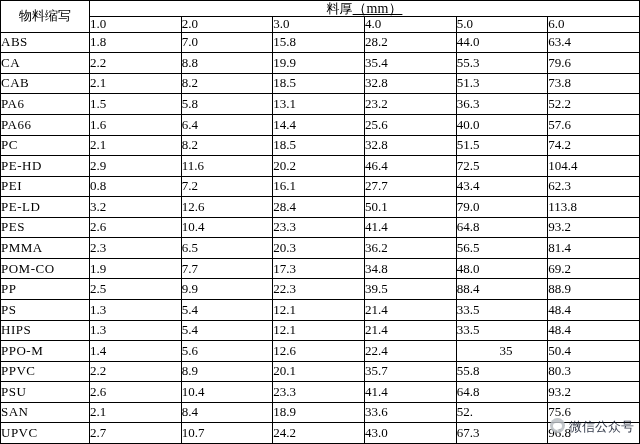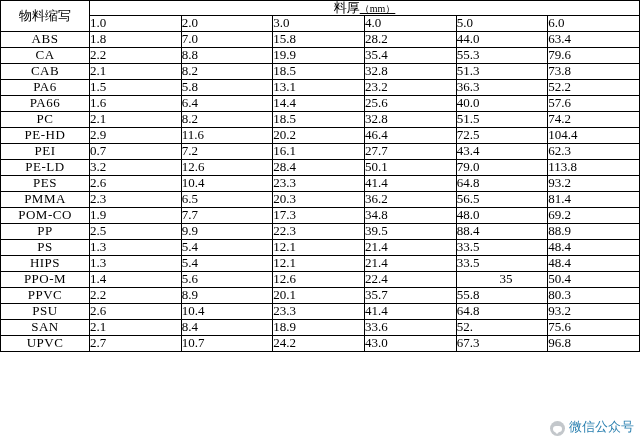--- a/index.html
+++ b/index.html
@@ -17,68 +17,67 @@
   }
   #sheet {
     width: 640px;
     height: 444px;
     position: relative;
     box-sizing: border-box;
   }
   table.grid {
     border-collapse: collapse;
     width: 640px;
-    height: 352px;
+    height: 444px;
     table-layout: fixed;
   }
   table.grid td, table.grid th {
     border: 1px solid #000000;
     font-weight: normal;
     padding: 0;
     vertical-align: middle;
     font-size: 13px;
     line-height: 1.1;
   }
   .hdr-label {
     text-align: center;
     font-size: 13.5px;
     width: 88px;
   }
   .hdr-group {
     text-align: center;
     font-size: 13.5px;
   }
   .unit {
-    font-size: 10px;
+    font-size: 14px;
     vertical-align: baseline;
     text-decoration: underline;
   }
   .colhdr {
     text-align: left;
     font-size: 13px;
     padding-left: 8px;
   }
   .rowname {
-    text-align: center;
     font-size: 13px;
     letter-spacing: 0.5px;
   }
   .val {
     text-align: left;
     padding-left: 8px;
     font-size: 13px;
   }
   .watermark {
     position: absolute;
     right: 6px;
     bottom: 8px;
     display: flex;
-    align-items: flex-end;
+    align-items: flex-start;
     gap: 4px;
-    color: #0369a1;
+    color: #0f172a;
     font-size: 13px;
     font-family: "Liberation Sans", sans-serif;
     opacity: 0.85;
     pointer-events: none;
   }
   .wm-circle {
     width: 15px;
     height: 15px;
     border-radius: 50%;
     background: #b9bec2;
@@ -185,21 +184,21 @@
         <td class="rowname">PE-HD</td>
         <td class="val">2.9</td>
         <td class="val">11.6</td>
         <td class="val">20.2</td>
         <td class="val">46.4</td>
         <td class="val">72.5</td>
         <td class="val">104.4</td>
       </tr>
       <tr>
         <td class="rowname">PEI</td>
-        <td class="val">0.7</td>
+        <td class="val">0.8</td>
         <td class="val">7.2</td>
         <td class="val">16.1</td>
         <td class="val">27.7</td>
         <td class="val">43.4</td>
         <td class="val">62.3</td>
       </tr>
       <tr>
         <td class="rowname">PE-LD</td>
         <td class="val">3.2</td>
         <td class="val">12.6</td>

